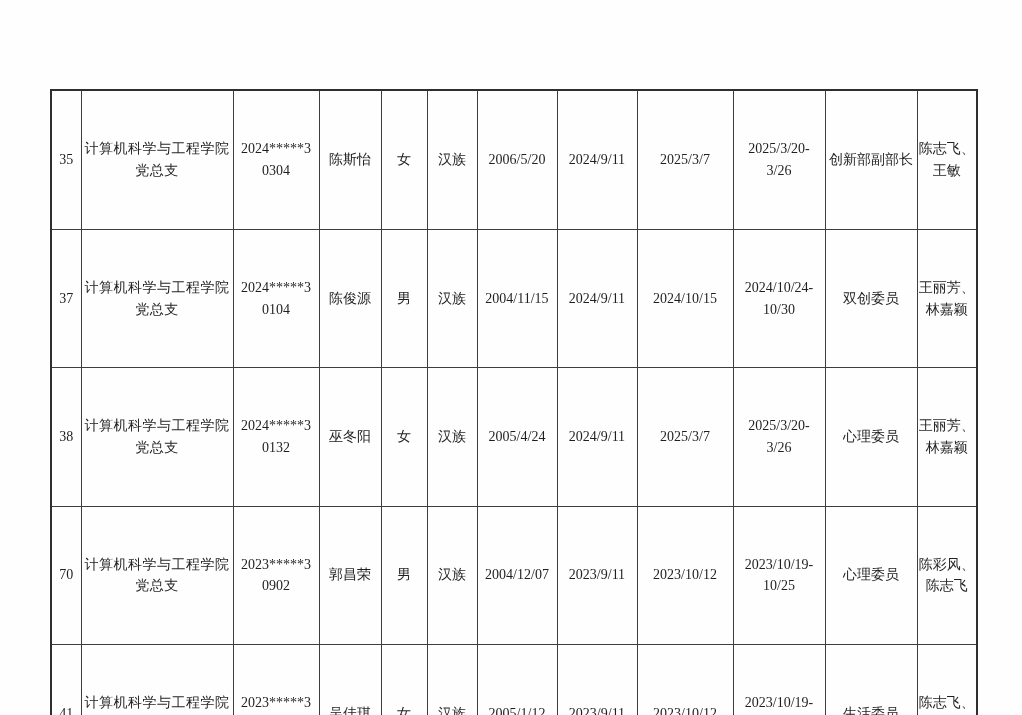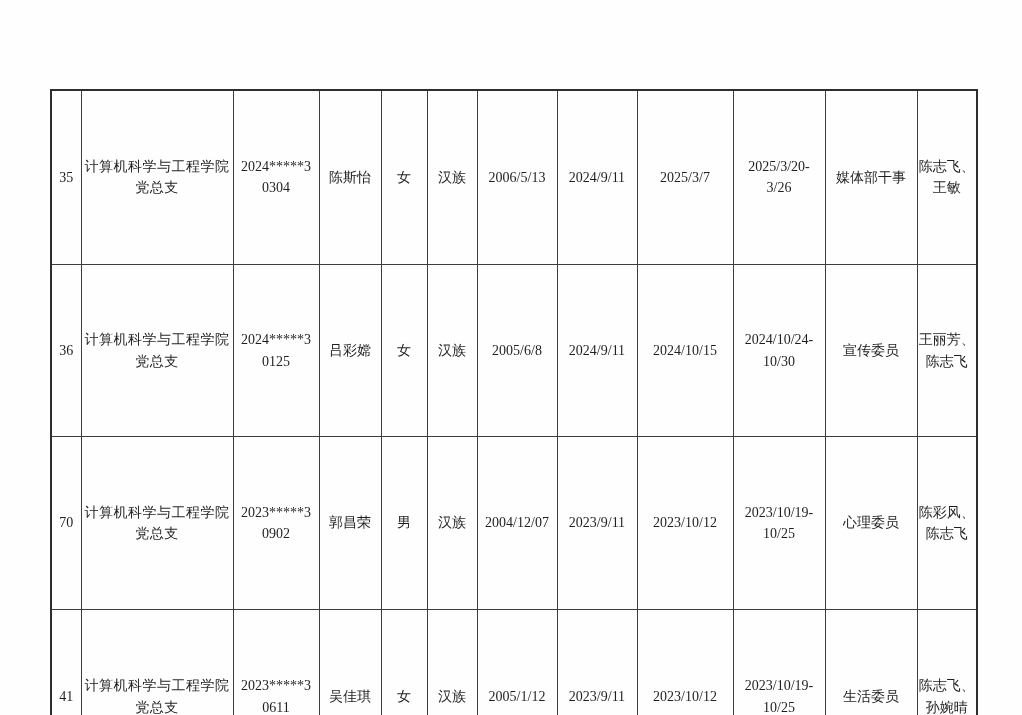--- a/index.html
+++ b/index.html
@@ -63,46 +63,64 @@
       <tbody>
         <tr>
           <td class="num-cell">35</td>
           <td class="org-cell">计算机科学与工程学院
 党总支</td>
           <td class="id-cell">2024*****3
 0304</td>
           <td>陈斯怡</td>
           <td>女</td>
           <td>汉族</td>
-          <td>2006/5/13</td>
+          <td>2006/5/20</td>
           <td>2024/9/11</td>
           <td>2025/3/7</td>
           <td>2025/3/20-
 3/26</td>
-          <td>媒体部干事</td>
+          <td>创新部副部长</td>
           <td>陈志飞、
 王敏</td>
         </tr>
         <tr>
-          <td class="num-cell">36</td>
+          <td class="num-cell">37</td>
           <td class="org-cell">计算机科学与工程学院
 党总支</td>
           <td class="id-cell">2024*****3
-0125</td>
-          <td>吕彩嫦</td>
-          <td>女</td>
+0104</td>
+          <td>陈俊源</td>
+          <td>男</td>
           <td>汉族</td>
-          <td>2005/6/8</td>
+          <td>2004/11/15</td>
           <td>2024/9/11</td>
           <td>2024/10/15</td>
           <td>2024/10/24-
 10/30</td>
-          <td>宣传委员</td>
+          <td>双创委员</td>
           <td>王丽芳、
-陈志飞</td>
+林嘉颖</td>
+        </tr>
+        <tr>
+          <td class="num-cell">38</td>
+          <td class="org-cell">计算机科学与工程学院
+党总支</td>
+          <td class="id-cell">2024*****3
+0132</td>
+          <td>巫冬阳</td>
+          <td>女</td>
+          <td>汉族</td>
+          <td>2005/4/24</td>
+          <td>2024/9/11</td>
+          <td>2025/3/7</td>
+          <td>2025/3/20-
+3/26</td>
+          <td>心理委员</td>
+          <td>王丽芳、
+林嘉颖</td>
         </tr>
         <tr>
           <td class="num-cell">70</td>
           <td class="org-cell">计算机科学与工程学院
 党总支</td>
           <td class="id-cell">2023*****3
 0902</td>
           <td>郭昌荣</td>
           <td>男</td>
           <td>汉族</td>

